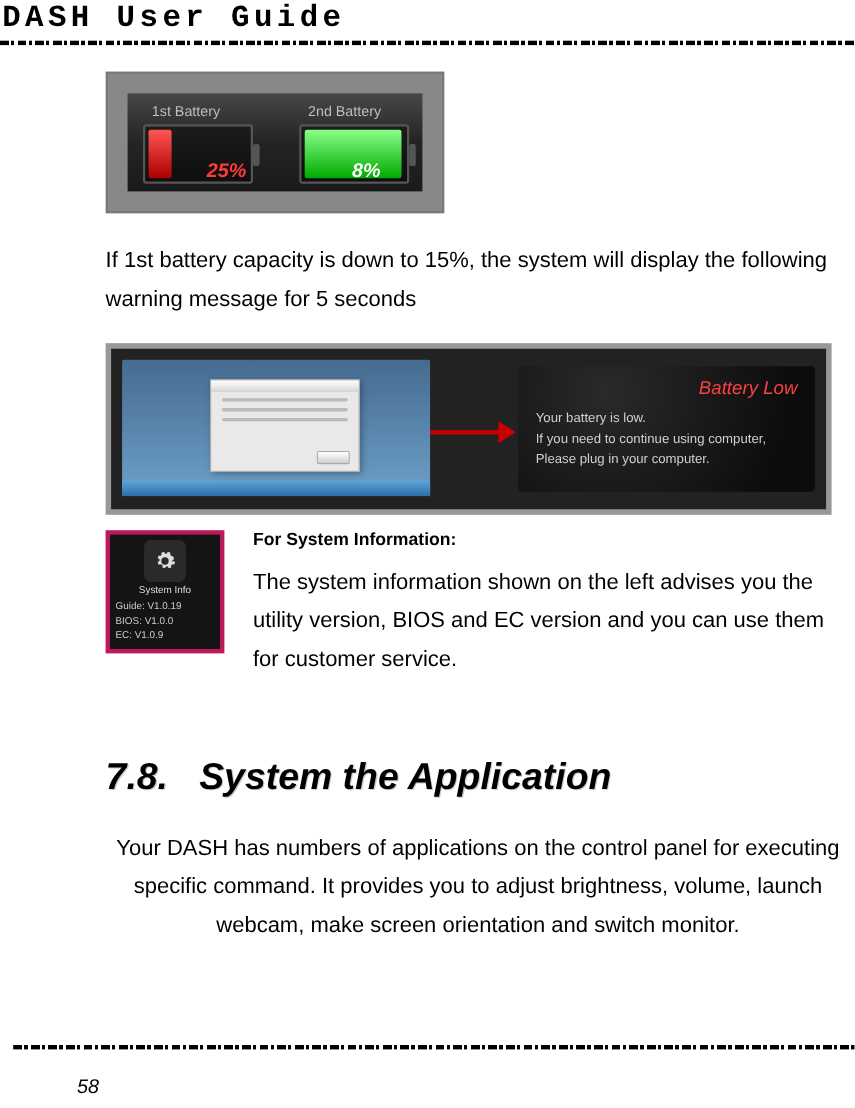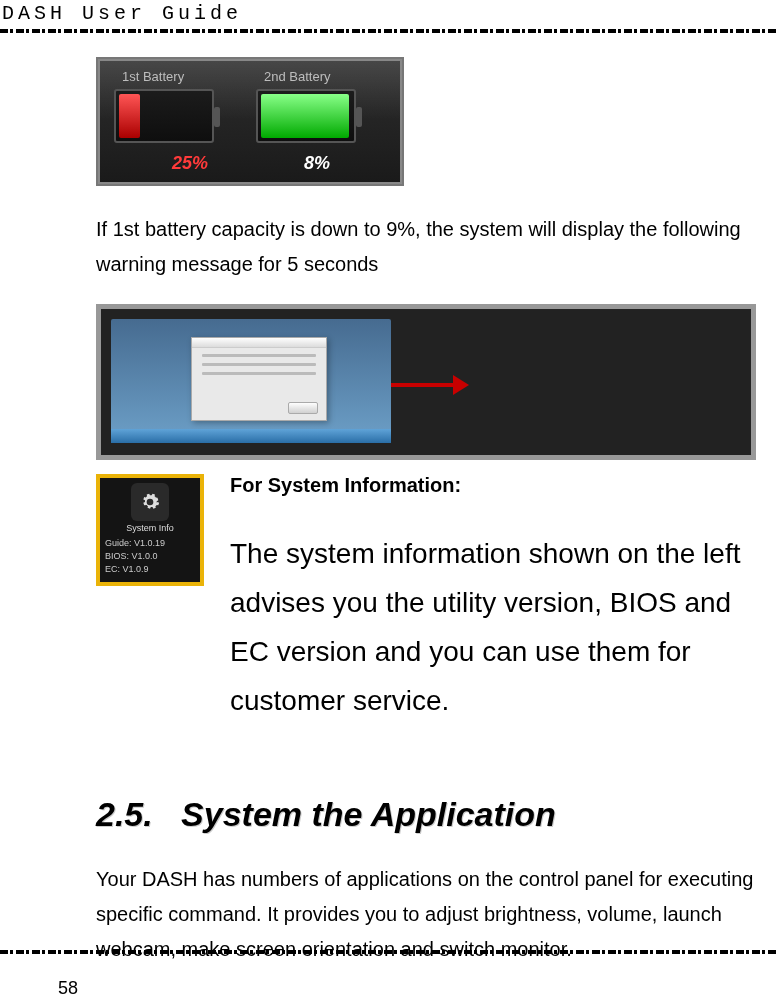--- a/index.html
+++ b/index.html
@@ -6,37 +6,37 @@
     body {
       width: 777px;
       height: 1007px;
       background: #fff;
       font-family: Arial, Helvetica, sans-serif;
       color: #000;
       position: relative;
     }
     .page-title {
       font-family: "Courier New", monospace;
-      font-size: 20px;
-      font-weight: normal;
+      font-size: 28px;
+      font-weight: bold;
       letter-spacing: 4px;
       padding: 2px 0 4px 2px;
     }
     .dash-border {
       height: 4px;
       background-image: repeating-linear-gradient(90deg,
         #000 0, #000 8px, transparent 8px, transparent 10px,
         #000 10px, #000 13px, transparent 13px, transparent 16px);
       margin-bottom: 24px;
     }
     .content { padding-left: 96px; padding-right: 0; }
     
     .fig1-frame {
       width: 308px; height: 129px;
-      background: #888; padding: 4px;
+      background: #888; padding: 20px;
       box-shadow: inset 0 0 0 2px #777;
     }
     .fig1-inner {
       width: 100%; height: 100%;
       background: linear-gradient(#2e2e2e,#1a1a1a);
       position: relative; overflow: hidden;
     }
     .battery-gloss {
       position: absolute; top: 0; left: 0; right: 0; height: 48%;
       background: linear-gradient(rgba(255,255,255,.12),rgba(255,255,255,0));
@@ -117,45 +117,45 @@
       border-radius: 4px; padding: 10px 16px; color: #fff;
     }
     .popup .title {
       text-align: right; font-family: "Comic Sans MS","Bradley Hand",cursive,Arial;
       font-size: 17px; font-style: italic; color: #ff4040; margin-bottom: 8px;
     }
     .popup .ln { font-size: 12px; color: #cfcfcf; line-height: 1.55; }
     
     .sysinfo-row { margin-top: 14px; display: flex; gap: 26px; }
     .sys-icon-frame {
-      width: 108px; height: 112px; background: #eab308; padding: 4px;
+      width: 108px; height: 112px; background: #be185d; padding: 4px;
       flex: 0 0 auto;
     }
     .sys-icon-inner {
       width: 100%; height: 100%; background: #141414; color: #ccc;
       font-size: 10px; padding: 5px; position: relative;
     }
     .sys-gear-box {
       width: 38px; height: 38px; background: #2a2a2a; border-radius: 6px;
       margin: 0 auto 2px; display: flex; align-items: center; justify-content: center;
       color: #ddd; font-size: 18px;
     }
     .sys-label-sm { text-align: center; font-size: 9px; color: #ddd; margin-bottom: 4px; }
     .sys-line { font-size: 9px; color: #ccc; line-height: 1.45; white-space: nowrap; }
     .sysinfo-text { flex: 1; }
-    .sysinfo-text .bold { font-weight: bold; font-size: 20px; margin-bottom: 32px; }
-    .sysinfo-text .desc { font-size: 28px; line-height: 1.75; }
+    .sysinfo-text .bold { font-weight: bold; font-size: 16px; margin-bottom: 12px; }
+    .sysinfo-text .desc { font-size: 20px; line-height: 1.75; }
     
     .section-head {
       font-size: 34px; font-weight: bold; font-style: italic;
       margin-top: 70px; color: #000; text-shadow: 1px 1px 0 #ccc;
     }
     
     .footer {
-      position: absolute; bottom: 8px; left: 0; right: 0;
+      position: absolute; bottom: 8px; left: 12px; right: 0; font-style: italic;
     }
     .footer .pagenum {
       font-size: 18px; padding-left: 58px; margin-top: 8px;
     }
   </style>
 </head>
 <body>
 
 <div class="page-title">DASH  User  Guide</div>
 <div class="dash-border"></div>
@@ -171,36 +171,42 @@
           <div class="fill"></div>
         </div>
       <div class="batt-icon batt2">
           <div class="fill"></div>
         </div>
       <div class="batt-pct p1">25%</div>
       <div class="batt-pct p2">8%</div>
     </div>
   </div>
 
-  <p class="body-text">If 1st battery capacity is down to 9%, the system will display the following warning message for 5 seconds</p>
+  <p class="body-text">If 1st battery capacity is down to 15%, the system will display the following warning message for 5 seconds</p>
 
   <div class="fig2-frame">
     <div class="fig2-inner">
       <div class="desktop">
         <div class="dialog">
           <div class="bar"></div>
           <div class="line"></div>
           <div class="line"></div>
           <div class="line"></div>
           <div class="btn"></div>
         </div>
         <div class="taskbar"></div>
       </div>
       <div class="arrow-line"></div>
       <div class="arrow-head"></div>
+      <div class="popup">
+        <div class="title">Battery Low</div>
+        <div class="ln">Your battery is low.</div>
+        <div class="ln">If you need to continue using computer,</div>
+        <div class="ln">Please plug in your computer.</div>
+      </div>
     </div>
   </div>
 
   <div class="sysinfo-row">
     <div class="sys-icon-frame">
       <div class="sys-icon-inner">
         <div class="sys-gear-box">
           <svg width="20" height="20" viewBox="0 0 24 24" fill="#ddd">
               <path d="M12 8a4 4 0 100 8 4 4 0 000-8zm9 4l2 1-1 3-2-.5c-.4.6-.9 1.1-1.5 1.5l.5 2-3 1-1-2a7 7 0 01-2 0l-1 2-3-1 .5-2c-.6-.4-1.1-.9-1.5-1.5L5 16l-1-3 2-1a7 7 0 010-2L4 9l1-3 2 .5c.4-.6.9-1.1 1.5-1.5L8 3l3-1 1 2a7 7 0 012 0l1-2 3 1-.5 2c.6.4 1.1.9 1.5 1.5L21 7l1 3-2 1a7 7 0 010 2z"></path>
             </svg>
@@ -211,23 +217,23 @@
         <div class="sys-line">EC:       V1.0.9</div>
       </div>
     </div>
     <div class="sysinfo-text">
       <div class="bold">For System Information:</div>
       <div class="desc">The system information shown on the left advises you the utility version, BIOS and EC version and you can use them for customer service.</div>
     </div>
   </div>
 
   <h2 class="section-head">
-    <span>2.5.</span>&nbsp;&nbsp;&nbsp;<span>System the Application</span>
+    <span>7.8.</span>&nbsp;&nbsp;&nbsp;<span>System the Application</span>
   </h2>
 
-  <p class="body-text" style="margin-top:28px; padding-right:4px;">Your DASH has numbers of applications on the control panel for executing specific command. It provides you to adjust brightness, volume, launch webcam, make screen orientation and switch monitor.</p>
+  <p class="body-text" style="margin-top:28px; padding-right:4px;text-align:center;">Your DASH has numbers of applications on the control panel for executing specific command. It provides you to adjust brightness, volume, launch webcam, make screen orientation and switch monitor.</p>
 
 </div>
 
 <div class="footer">
   <div class="dash-border"></div>
   <div class="pagenum">58</div>
 </div>
 
 </body></html>

